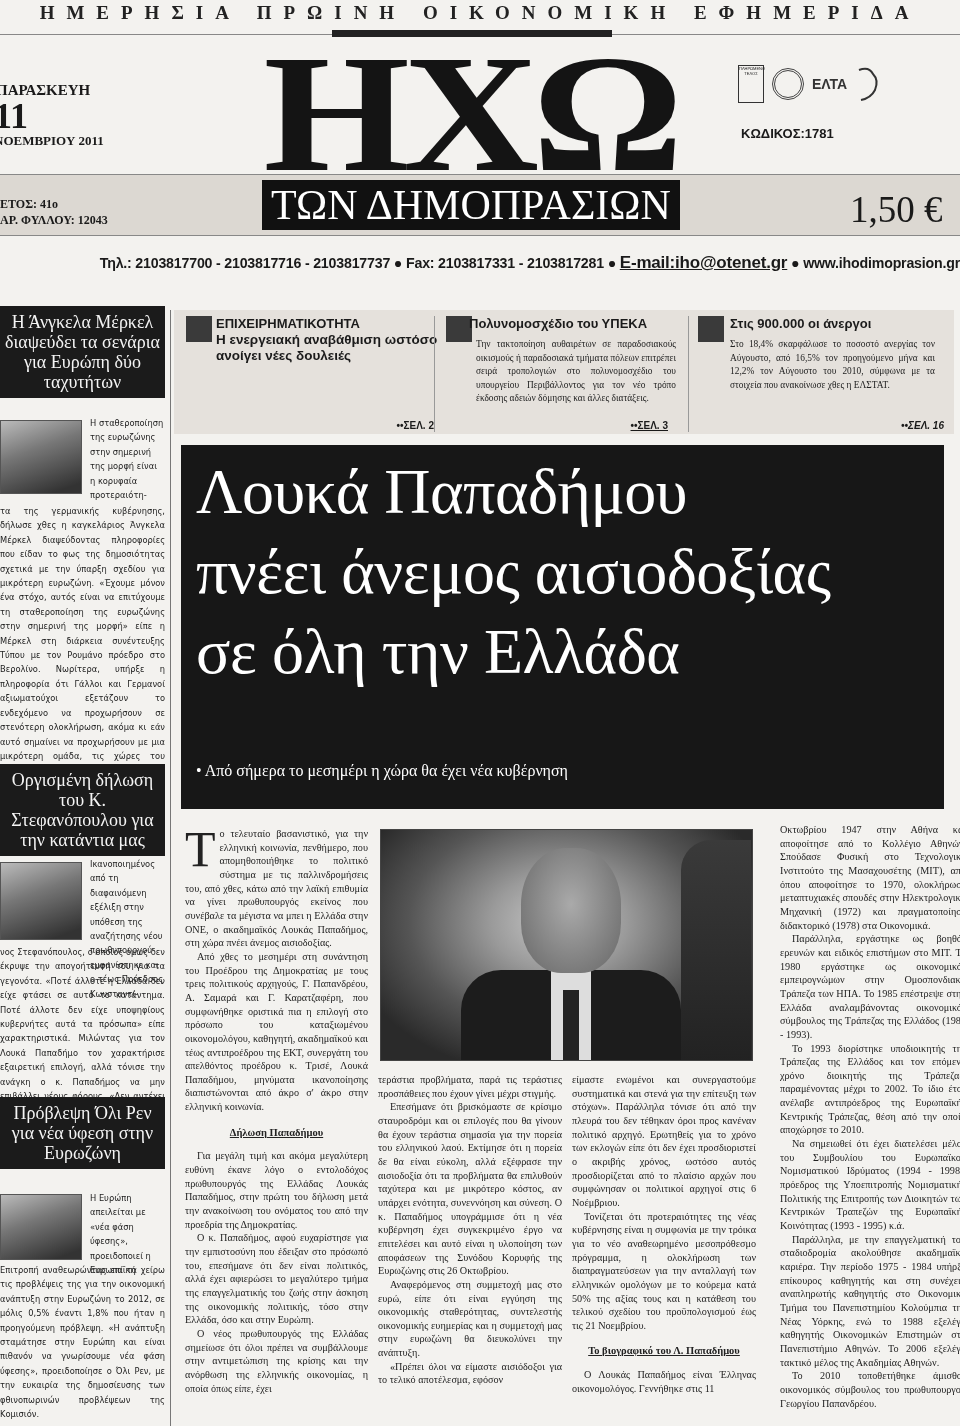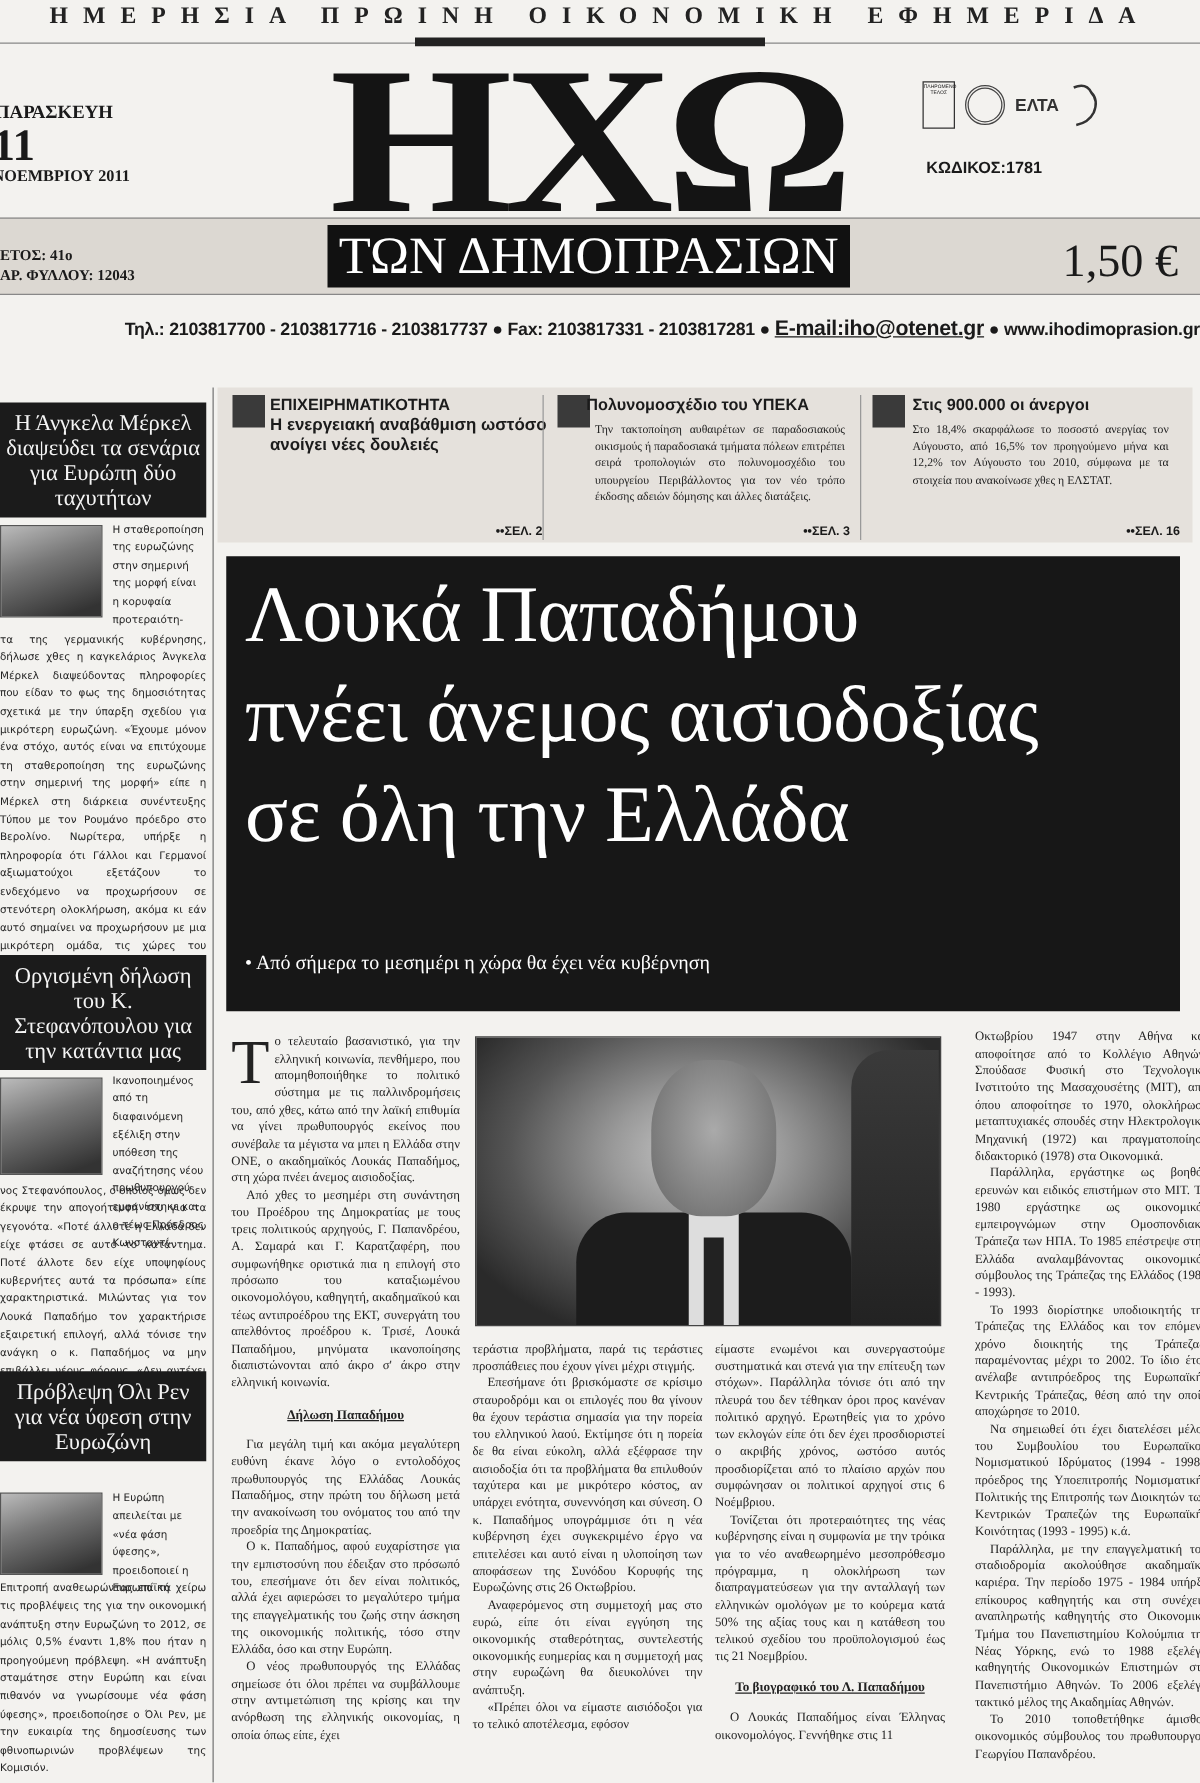--- a/index.html
+++ b/index.html
@@ -94,21 +94,21 @@
   <span> ● </span>
   <span>Fax: 2103817331 - 2103817281</span>
   <span> ● </span>
   <span class="email">E-mail:iho@otenet.gr</span>
   <span> ● </span>
   <span>www.ihodimoprasion.gr</span>
 </div>
 
 <div class="abs vline-left"></div>
 
-<div class="abs side-head" style="top:322px;">Η Άνγκελα Μέρκελ διαψεύδει τα σενάρια για Ευρώπη δύο ταχυτήτων</div>
+<div class="abs side-head" style="top:306px;">Η Άνγκελα Μέρκελ διαψεύδει τα σενάρια για Ευρώπη δύο ταχυτήτων</div>
 <div class="abs side-photo" style="top:420px;height:74px;"></div>
 <div class="abs side-text" style="left:90px;top:416px;width:74px;">Η σταθεροποίηση της ευρωζώνης στην σημερινή της μορφή είναι η κορυφαία προτεραιότη-</div>
 <div class="abs side-text" style="left:0;top:504px;width:165px;text-align:justify;">τα της γερμανικής κυβέρνησης, δήλωσε χθες η καγκελάριος Άνγκελα Μέρκελ διαψεύδοντας πληροφορίες που είδαν το φως της δημοσιότητας σχετικά με την ύπαρξη σχεδίου για μικρότερη ευρωζώνη. «Έχουμε μόνον ένα στόχο, αυτός είναι να επιτύχουμε τη σταθεροποίηση της ευρωζώνης στην σημερινή της μορφή» είπε η Μέρκελ στη διάρκεια συνέντευξης Τύπου με τον Ρουμάνο πρόεδρο στο Βερολίνο. Νωρίτερα, υπήρξε η πληροφορία ότι Γάλλοι και Γερμανοί αξιωματούχοι εξετάζουν το ενδεχόμενο να προχωρήσουν σε στενότερη ολοκλήρωση, ακόμα κι εάν αυτό σημαίνει να προχωρήσουν με μια μικρότερη ομάδα, τις χώρες του λεγόμενου σκληρού πυρήνα του ευρώ.</div>
 
 <div class="abs side-head" style="top:764px;">Οργισμένη δήλωση του Κ. Στεφανόπουλου για την κατάντια μας</div>
 <div class="abs side-photo" style="top:862px;height:78px;"></div>
 <div class="abs side-text" style="left:90px;top:857px;width:74px;">Ικανοποιημένος από τη διαφαινόμενη εξέλιξη στην υπόθεση της αναζήτησης νέου πρωθυπουργού εμφανίστηκε και ο τέως Πρόεδρος Κωνσταντί-</div>
 <div class="abs side-text" style="left:0;top:945px;width:165px;text-align:justify;">νος Στεφανόπουλος, ο οποίος όμως δεν έκρυψε την απογοήτευσή του για τα γεγονότα. «Ποτέ άλλοτε η Ελλάδα δεν είχε φτάσει σε αυτό το κατάντημα. Ποτέ άλλοτε δεν είχε υποψηφίους κυβερνήτες αυτά τα πρόσωπα» είπε χαρακτηριστικά. Μιλώντας για τον Λουκά Παπαδήμο τον χαρακτήρισε εξαιρετική επιλογή, αλλά τόνισε την ανάγκη ο κ. Παπαδήμος να μην επιβάλλει νέους φόρους. «Δεν αντέχει ο ελληνικός λαός» κατέληξε.</div>
 
 <div class="abs side-head" style="top:1097px;">Πρόβλεψη Όλι Ρεν για νέα ύφεση στην Ευρωζώνη</div>
@@ -123,29 +123,29 @@
   <div class="teaser-title abs" style="left:30px;top:0;width:220px;">ΕΠΙΧΕΙΡΗΜΑΤΙΚΟΤΗΤΑ</div>
   <div class="teaser-title abs" style="left:30px;top:16px;width:230px;font-size:13.5px;">Η ενεργειακή αναβάθμιση ωστόσο ανοίγει νέες δουλειές</div>
   <div class="teaser-page abs" style="left:120px;top:104px;width:128px;">••ΣΕΛ. 2</div>
 </div>
 <div class="abs teaser-sep" style="left:434px;"></div>
 
 <div class="abs teaser" style="left:446px;width:240px;">
   <div class="teaser-square abs" style="left:0;top:0;"></div>
   <div class="teaser-title abs" style="left:23px;top:0;width:220px;">Πολυνομοσχέδιο του ΥΠΕΚΑ</div>
   <div class="teaser-body abs" style="left:30px;top:22px;width:200px;text-align:justify;">Την τακτοποίηση αυθαιρέτων σε παραδοσιακούς οικισμούς ή παραδοσιακά τμήματα πόλεων επιτρέπει σειρά τροπολογιών στο πολυνομοσχέδιο του υπουργείου Περιβάλλοντος για τον νέο τρόπο έκδοσης αδειών δόμησης και άλλες διατάξεις.</div>
-  <div class="teaser-page abs" style="left:110px;top:104px;width:124px;">••ΣΕΛ. 3</div>
+  <div class="teaser-page abs" style="left:98px;top:104px;width:124px;text-decoration:underline;">••ΣΕΛ. 3</div>
 </div>
 <div class="abs teaser-sep" style="left:688px;"></div>
 
 <div class="abs teaser" style="left:698px;width:250px;">
   <div class="teaser-square abs" style="left:0;top:0;"></div>
   <div class="teaser-title abs" style="left:32px;top:0;width:220px;">Στις 900.000 οι άνεργοι</div>
   <div class="teaser-body abs" style="left:32px;top:22px;width:205px;text-align:justify;">Στο 18,4% σκαρφάλωσε το ποσοστό ανεργίας τον Αύγουστο, από 16,5% τον προηγούμενο μήνα και 12,2% τον Αύγουστο του 2010, σύμφωνα με τα στοιχεία που ανακοίνωσε χθες η ΕΛΣΤΑΤ.</div>
-  <div class="teaser-page abs" style="left:110px;top:104px;width:136px;">••ΣΕΛ. 16</div>
+  <div class="teaser-page abs" style="left:110px;top:104px;width:136px;font-style:italic;">••ΣΕΛ. 16</div>
 </div>
 
 <div class="abs headline-box"></div>
 <div class="abs headline">
   <div>Λουκά Παπαδήμου</div>
   <div>πνέει άνεμος αισιοδοξίας</div>
   <div>σε όλη την Ελλάδα</div>
 </div>
 <div class="abs head-sub">• Από σήμερα το μεσημέρι η χώρα θα έχει νέα κυβέρνηση</div>
 

